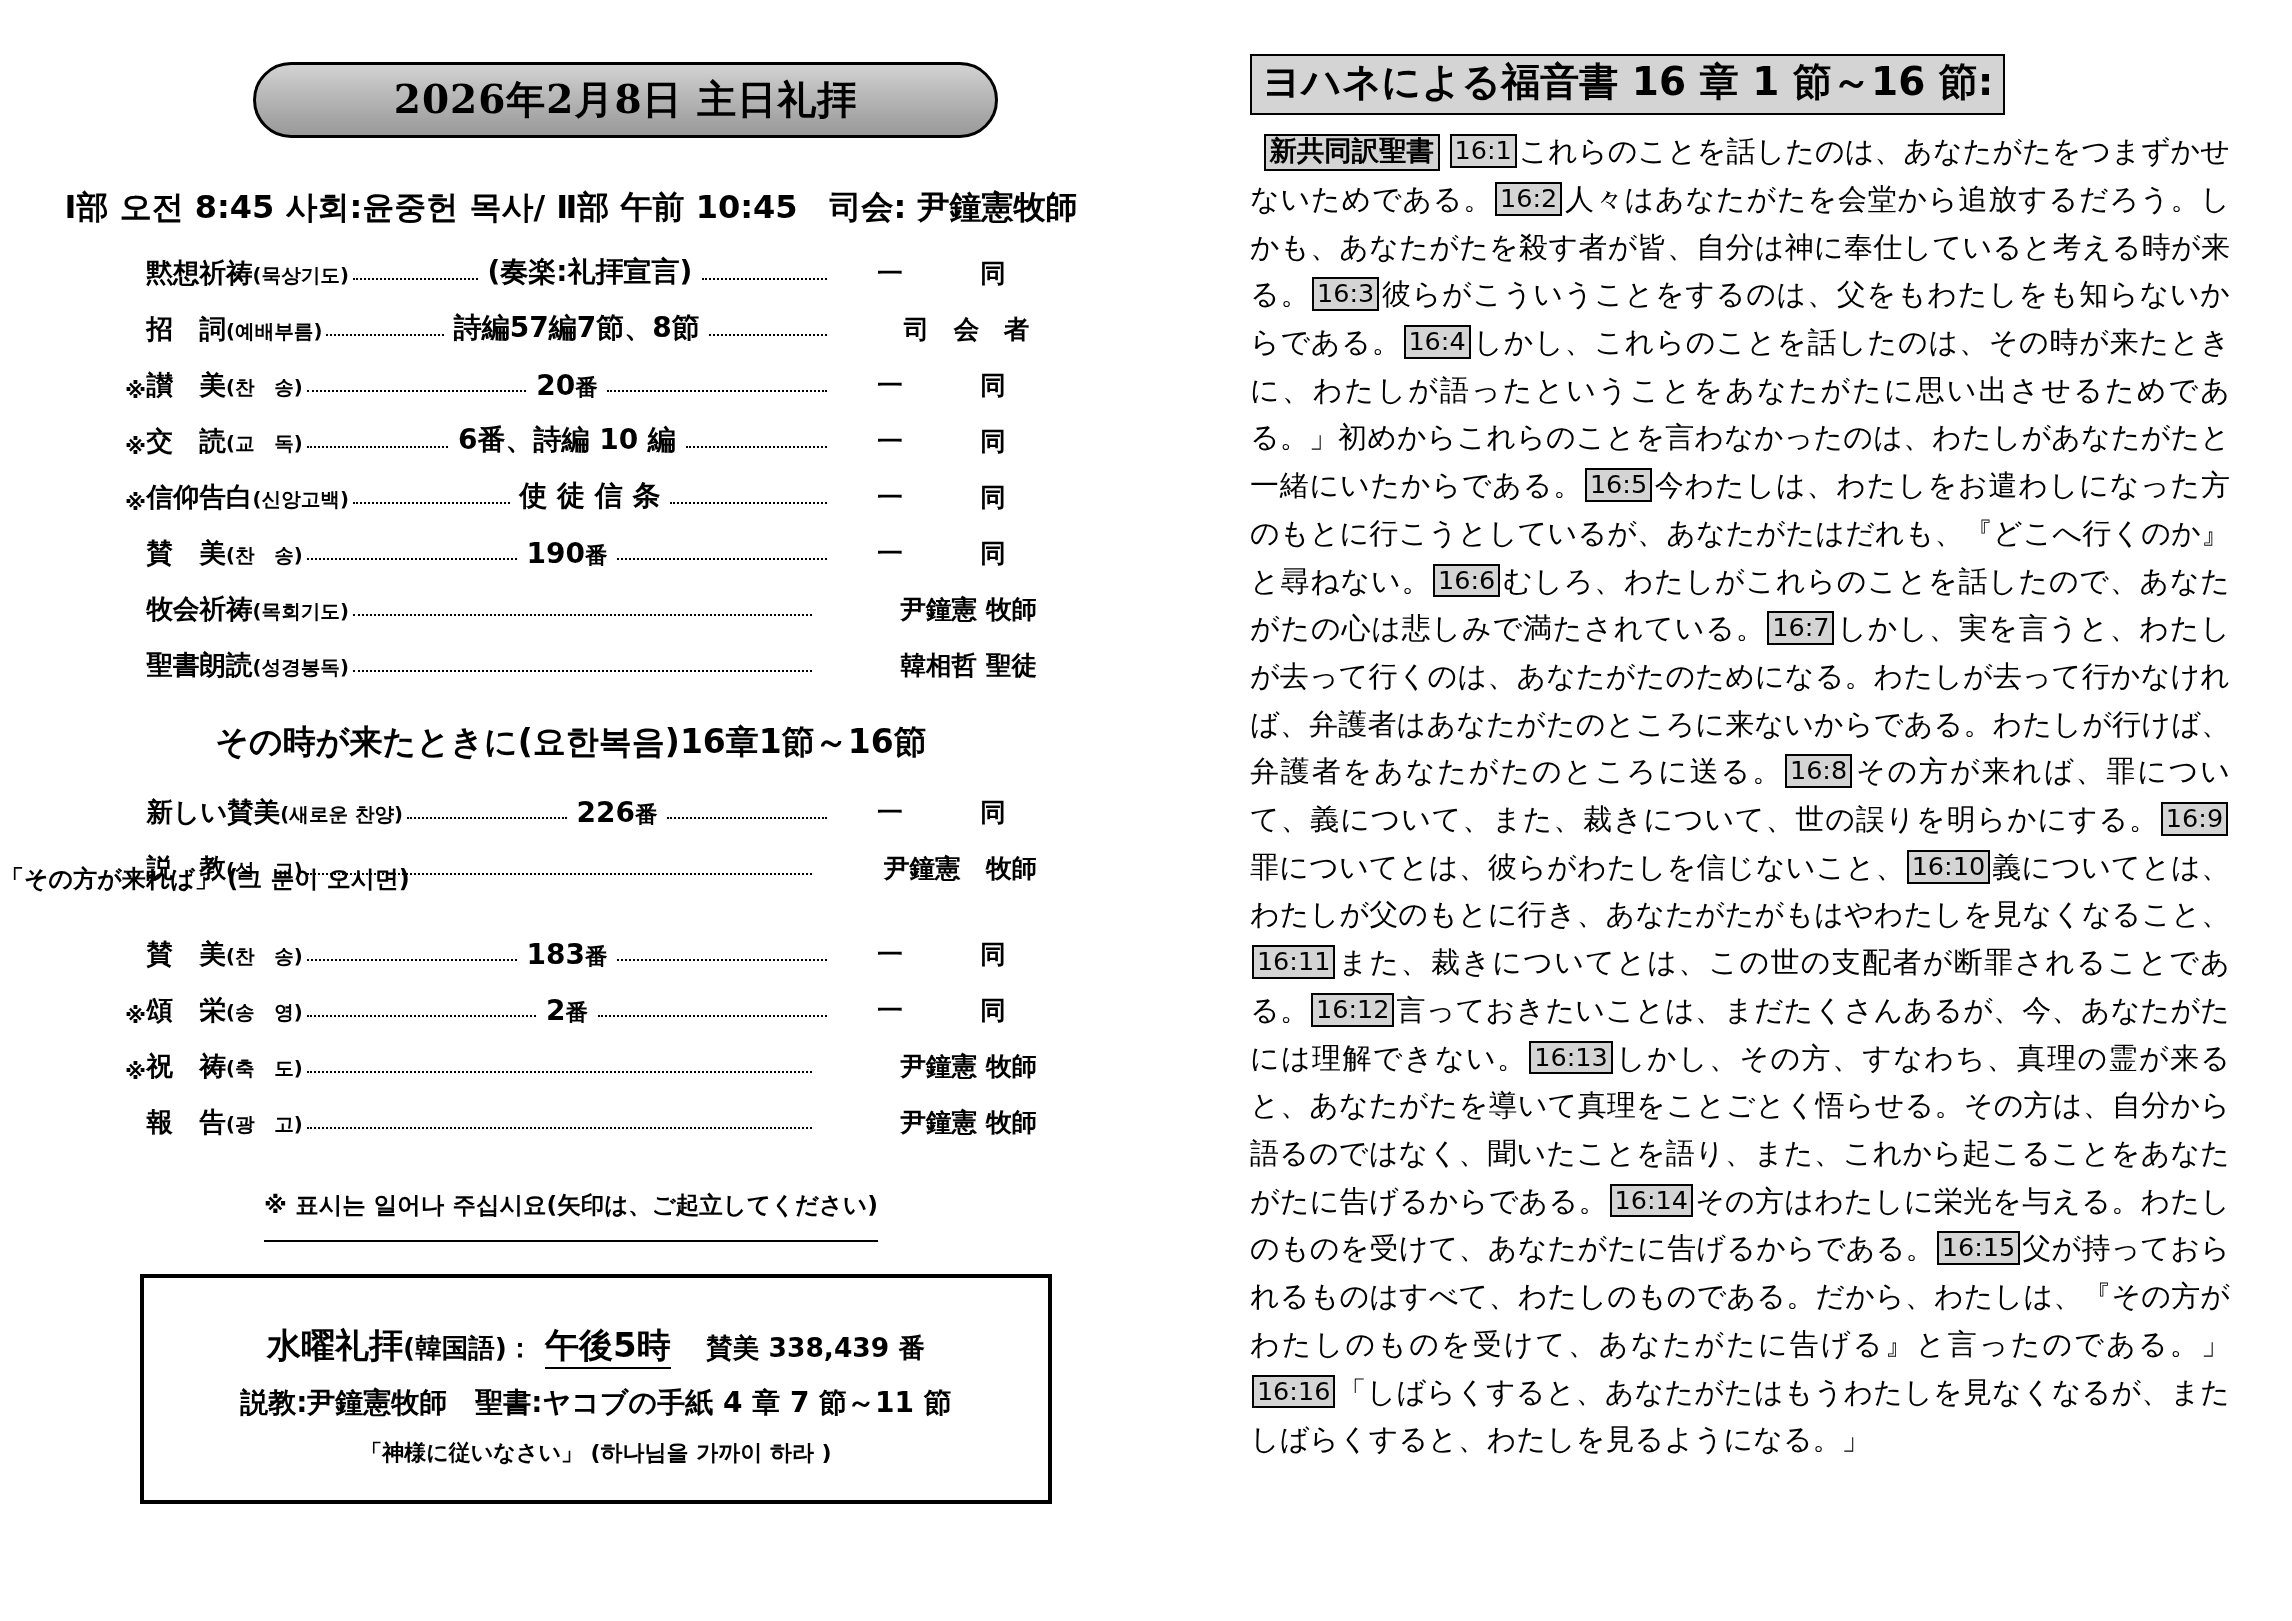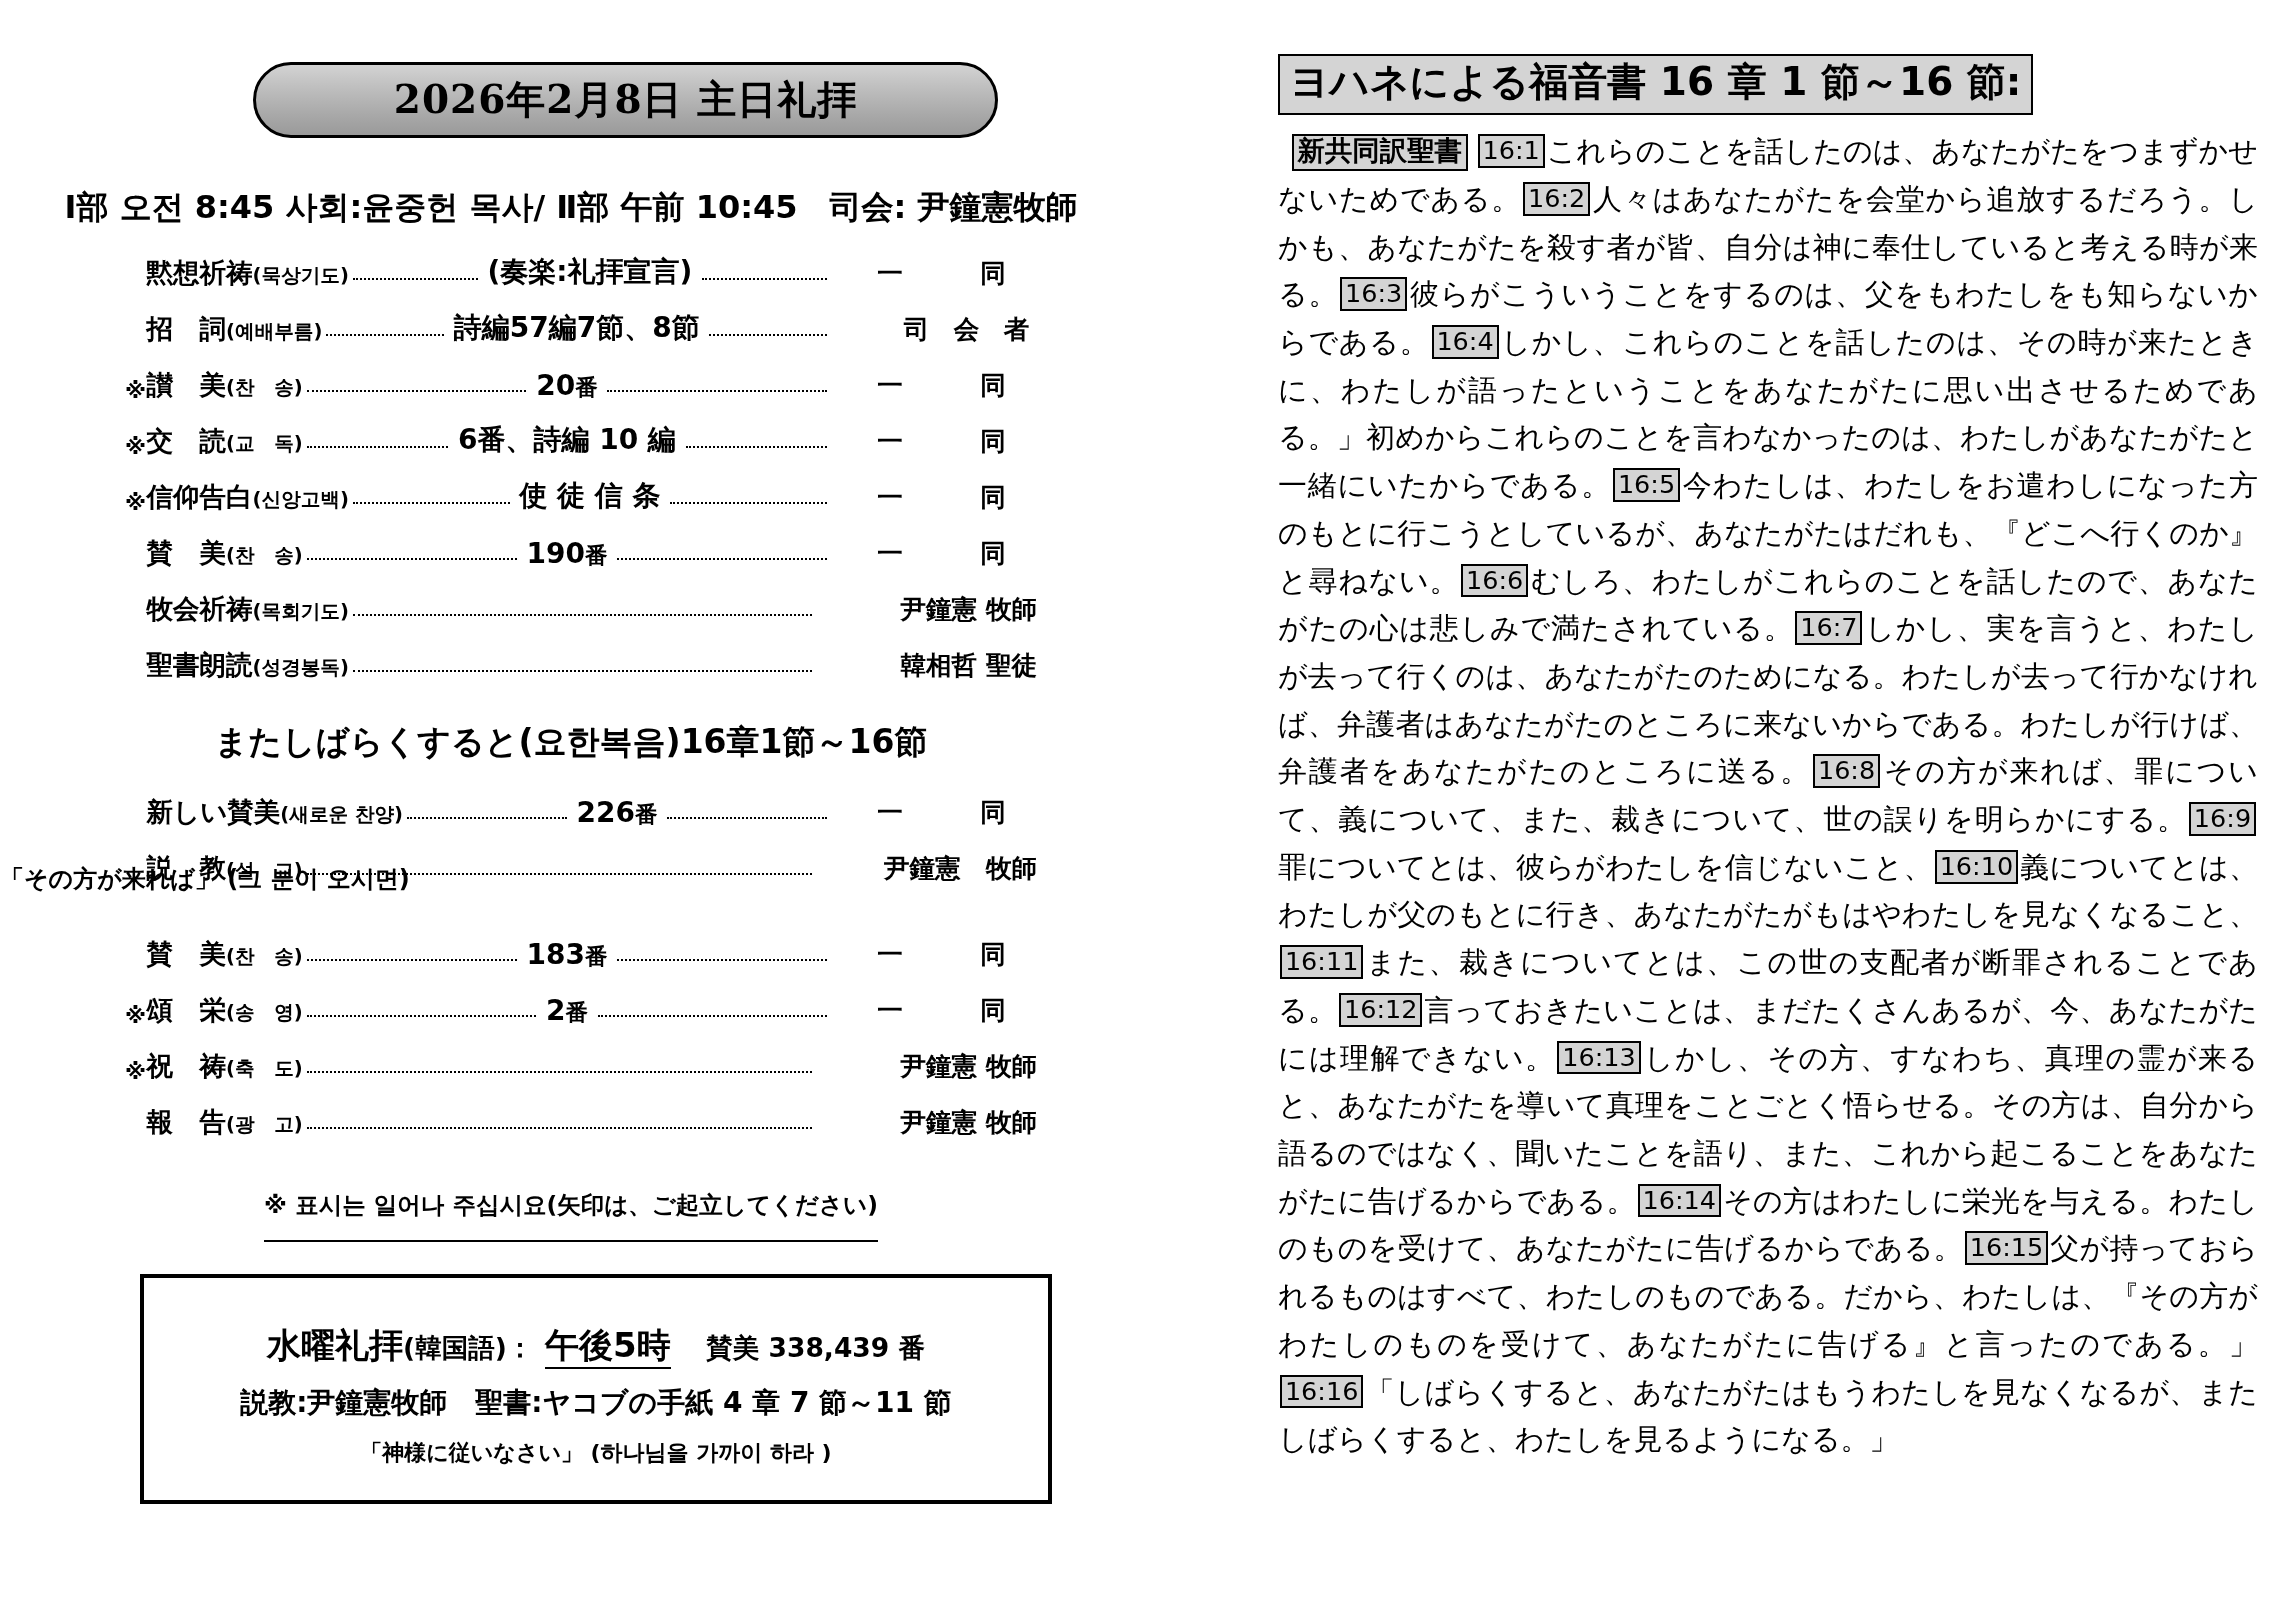--- a/index.html
+++ b/index.html
@@ -125,21 +125,21 @@
     margin:7.8px 0;
   }
   .wed-1{font-size:34px;margin-top:20px;}
   .wed-1 .small{font-size:26.5px;}
   .wed-1 u{text-decoration:none;border-bottom:2.9px solid #000;padding-bottom:2px;}
   .wed-2{font-size:28px;}
   .wed-3{font-size:22px;}
 
   
   .right-col{
-    position:absolute;left:1278px;top:54px;
+    position:absolute;left:1250px;top:54px;
     width:980px;
   }
   .scripture-head{
     border:2.9px solid #000;
     background:#d4d4d4;
     padding:3.9px 9.8px 7.8px 9.8px;
     font-size:39px;
     font-weight:bold;
     white-space:nowrap;
     box-sizing:border-box;
@@ -256,21 +256,21 @@
           <span class="who wide">尹鐘憲 牧師</span>
         </div>
         <div class="prow">
           <span class="mark"></span>
           <span class="title"><span>聖書朗読</span><span class="ko">(성경봉독)</span></span>
           <span class="dots"></span>
           <span class="who wide">韓相哲 聖徒</span>
         </div>
       </div>
 
-    <div class="sermon-ref">またしばらくすると(요한복음)16章1節～16節</div>
+    <div class="sermon-ref">その時が来たときに(요한복음)16章1節～16節</div>
 
     <div class="program" id="program-mid" style="top:774px;">
         <div class="prow">
           <span class="mark"></span>
           <span class="title"><span>新しい賛美</span><span class="ko">(새로운 찬양)</span></span>
           <span class="dots"></span>
           <span class="mid"><span>226</span><span class="sm">番</span></span>
           <span class="dots"></span>
           <span class="who dash">一</span>
           <span class="who all">同</span>

